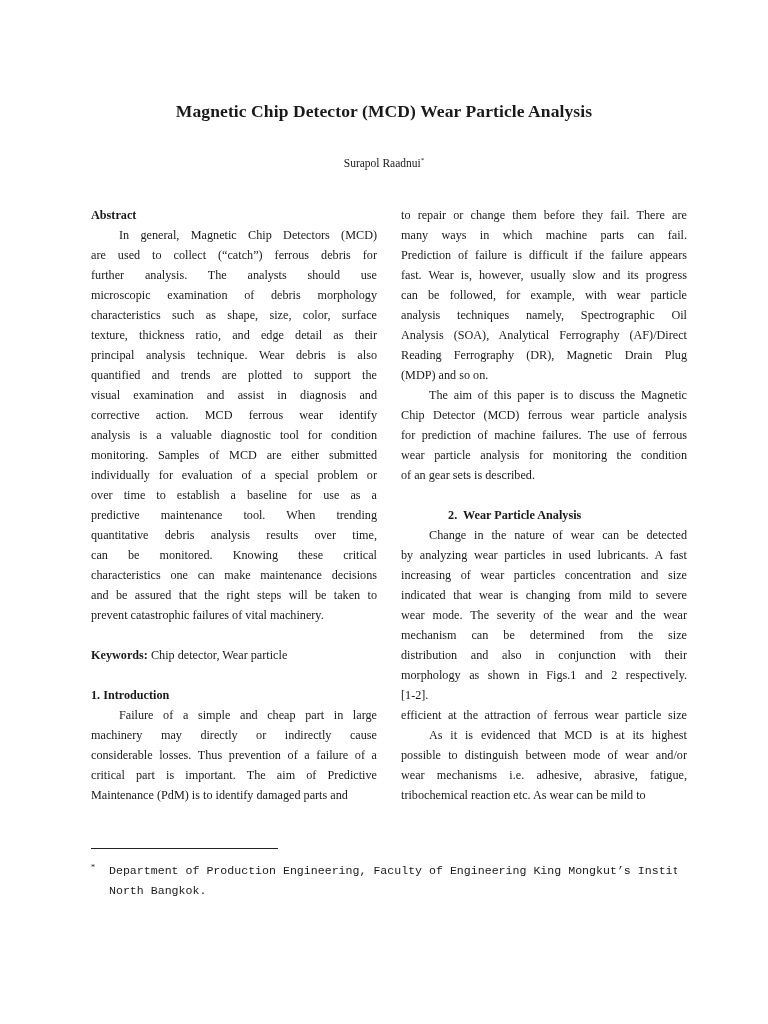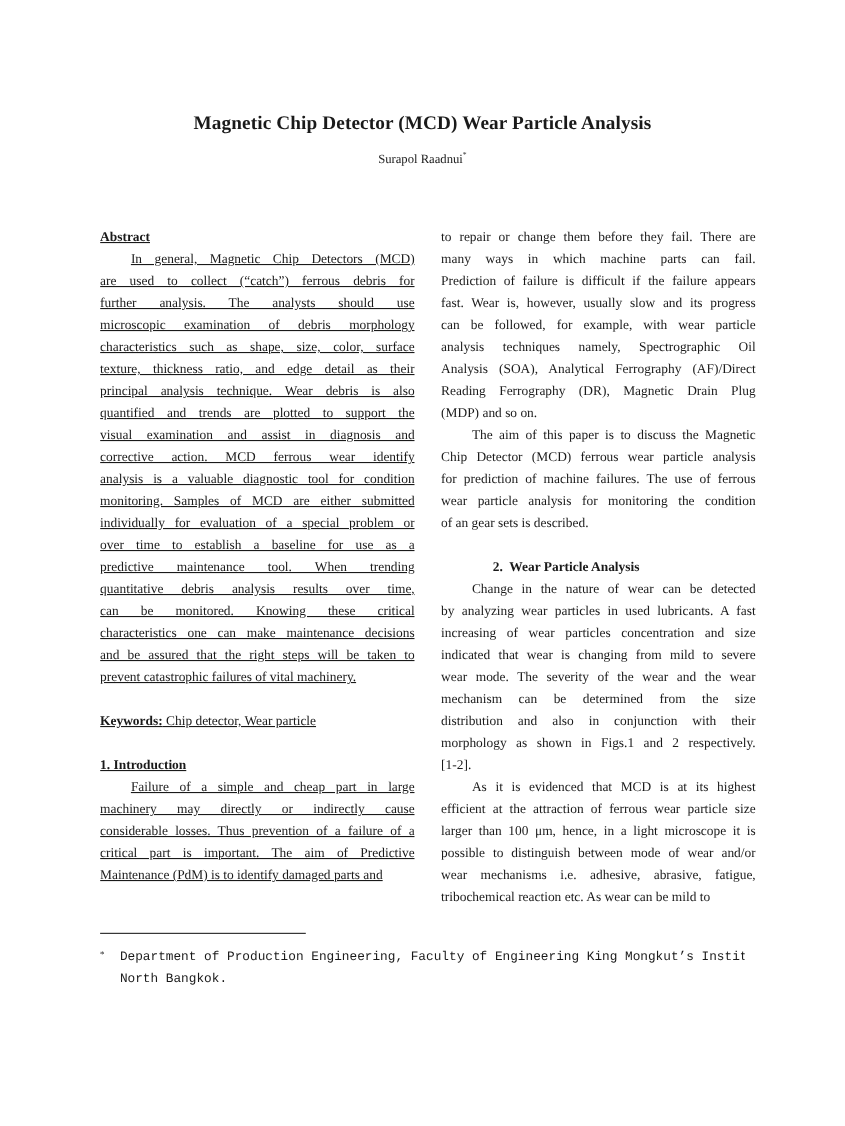--- a/index.html
+++ b/index.html
@@ -6,29 +6,29 @@
   body {
     width: 768px; height: 1024px; background: #ffffff; overflow: hidden;
     font-family: "Liberation Serif", "DejaVu Serif", serif; color: #1a1a1a;
     position: relative;
   }
   .title {
     position: absolute; top: 101px; left: 0; width: 768px; text-align: center;
     font-weight: bold; font-size: 17.5px; letter-spacing: 0.1px;
   }
   .author {
-    position: absolute; top: 137px; left: 0; width: 768px; text-align: center;
+    position: absolute; top: 156px; left: 0; width: 768px; text-align: center;
     font-size: 11.5px;
   }
   .author sup { font-size: 7px; vertical-align: 5px; }
   .col {
     position: absolute; top: 205px; width: 286px;
     font-size: 12.2px; line-height: 20px;
   }
-  .col-left { left: 91px; text-decoration: underline; }
+  .col-left { left: 91px; }
   .col-right { left: 401px; }
   .line { display: block; height: 20px; white-space: nowrap; overflow: hidden; text-align: justify; text-align-last: justify; }
   .line.last { text-align-last: left; }
   .line.indent { padding-left: 28px; }
   .heading { font-weight: bold; text-align-last: left; }
   .blank { height: 20px; }
   .kw-label { font-weight: bold; }
   .fn-rule {
     position: absolute; top: 848px; left: 91px; width: 187px; height: 1px; background: #222;
   }
@@ -108,23 +108,22 @@
       <div class="line">by analyzing wear particles in used lubricants. A fast</div>
       <div class="line">increasing of wear particles concentration and size</div>
       <div class="line">indicated that wear is changing from mild to severe</div>
       <div class="line">wear mode. The severity of the wear and the wear</div>
       <div class="line">mechanism can be determined from the size</div>
       <div class="line">distribution and also in conjunction with their</div>
       <div class="line">morphology as shown in Figs.1 and 2 respectively.</div>
       <div class="line last">[1-2].</div>
     </div>
   <div>
+      <div class="line">efficient at the attraction of ferrous wear particle size</div>
       <div class="line indent">As it is evidenced that MCD is at its highest</div>
-      <div class="line">efficient at the attraction of ferrous wear particle size</div>
-      <div class="line">larger than 100 μm, hence, in a light microscope it is</div>
       <div class="line">possible to distinguish between mode of wear and/or</div>
       <div class="line">wear mechanisms i.e. adhesive, abrasive, fatigue,</div>
       <div class="line last">tribochemical reaction etc. As wear can be mild to</div>
     </div>
 </div>
 
 <div class="fn-rule"></div>
 <div class="footnote">
   <span class="fn-mark">*</span>
   <div class="fn-text">

